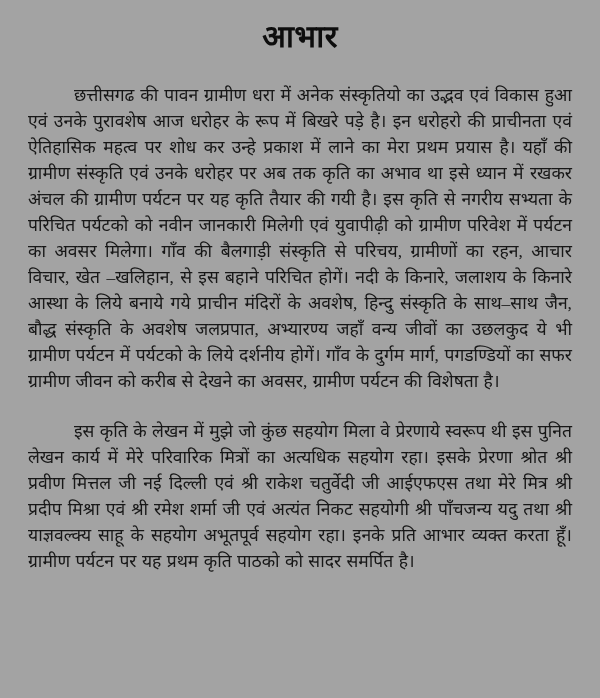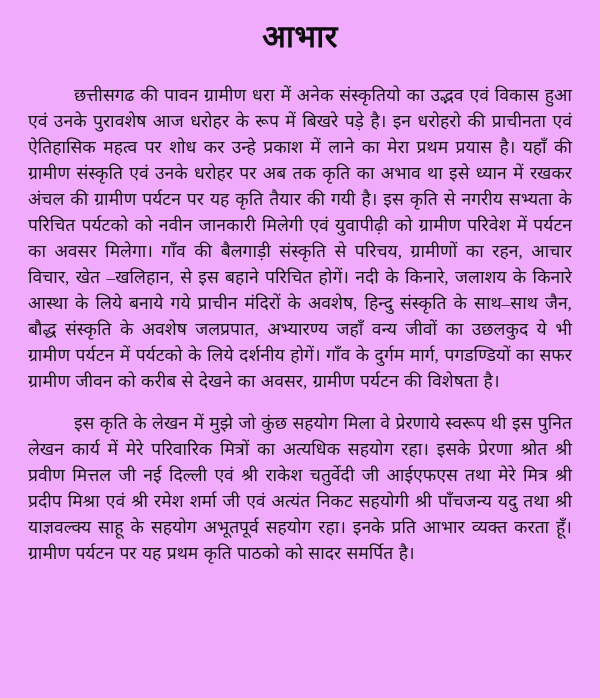--- a/index.html
+++ b/index.html
@@ -4,21 +4,21 @@
 <style>
   * { margin: 0; padding: 0; box-sizing: border-box; }
   html, body {
     width: 600px;
     background: #f7f6f3;
     font-family: "Liberation Serif", "DejaVu Serif", serif;
   }
   .page {
     width: 600px;
     height: 698px;
-    background: #f0abfc;
+    background: #a3a3a3;
     color: #161616;
     padding: 10px 28px 20px 28px;
     overflow: hidden;
   }
   .doc-title {
     text-align: center;
     font-size: 31px;
     font-weight: 700;
     letter-spacing: 0.5px;
     margin-top: 4px;
@@ -27,21 +27,21 @@
   }
   .doc-paragraph {
     font-size: 17.5px;
     line-height: 26px;
     text-align: justify;
     text-indent: 46px;
     color: #171717;
     word-spacing: 1px;
   }
   .doc-paragraph + .doc-paragraph {
-    margin-top: 16px;
+    margin-top: 24px;
   }
 </style>
 </head>
 <body>
 
 <div class="page">
   <h1 class="doc-title">आभार</h1>
 
   <p class="doc-paragraph">छत्तीसगढ की पावन ग्रामीण धरा में अनेक संस्कृतियो का उद्भव एवं विकास हुआ एवं उनके पुरावशेष आज धरोहर के रूप में बिखरे पड़े है। इन धरोहरो की प्राचीनता एवं ऐतिहासिक महत्व पर शोध कर उन्हे प्रकाश में लाने का मेरा प्रथम प्रयास है। यहाँ की ग्रामीण संस्कृति एवं उनके धरोहर पर अब तक कृति का अभाव था इसे ध्यान में रखकर अंचल की ग्रामीण पर्यटन पर यह कृति तैयार की गयी है। इस कृति से नगरीय सभ्यता के परिचित पर्यटको को नवीन जानकारी मिलेगी एवं युवापीढ़ी को ग्रामीण परिवेश में पर्यटन का अवसर मिलेगा। गाँव की बैलगाड़ी संस्कृति से परिचय, ग्रामीणों का रहन, आचार विचार, खेत –खलिहान, से इस बहाने परिचित होगें। नदी के किनारे, जलाशय के किनारे आस्था के लिये बनाये गये प्राचीन मंदिरों के अवशेष, हिन्दु संस्कृति के साथ–साथ जैन, बौद्ध संस्कृति के अवशेष जलप्रपात, अभ्यारण्य जहाँ वन्य जीवों का उछलकुद ये भी ग्रामीण पर्यटन में पर्यटको के लिये दर्शनीय होगें। गाँव के दुर्गम मार्ग, पगडण्डियों का सफर ग्रामीण जीवन को करीब से देखने का अवसर, ग्रामीण पर्यटन की विशेषता है।</p>
 

